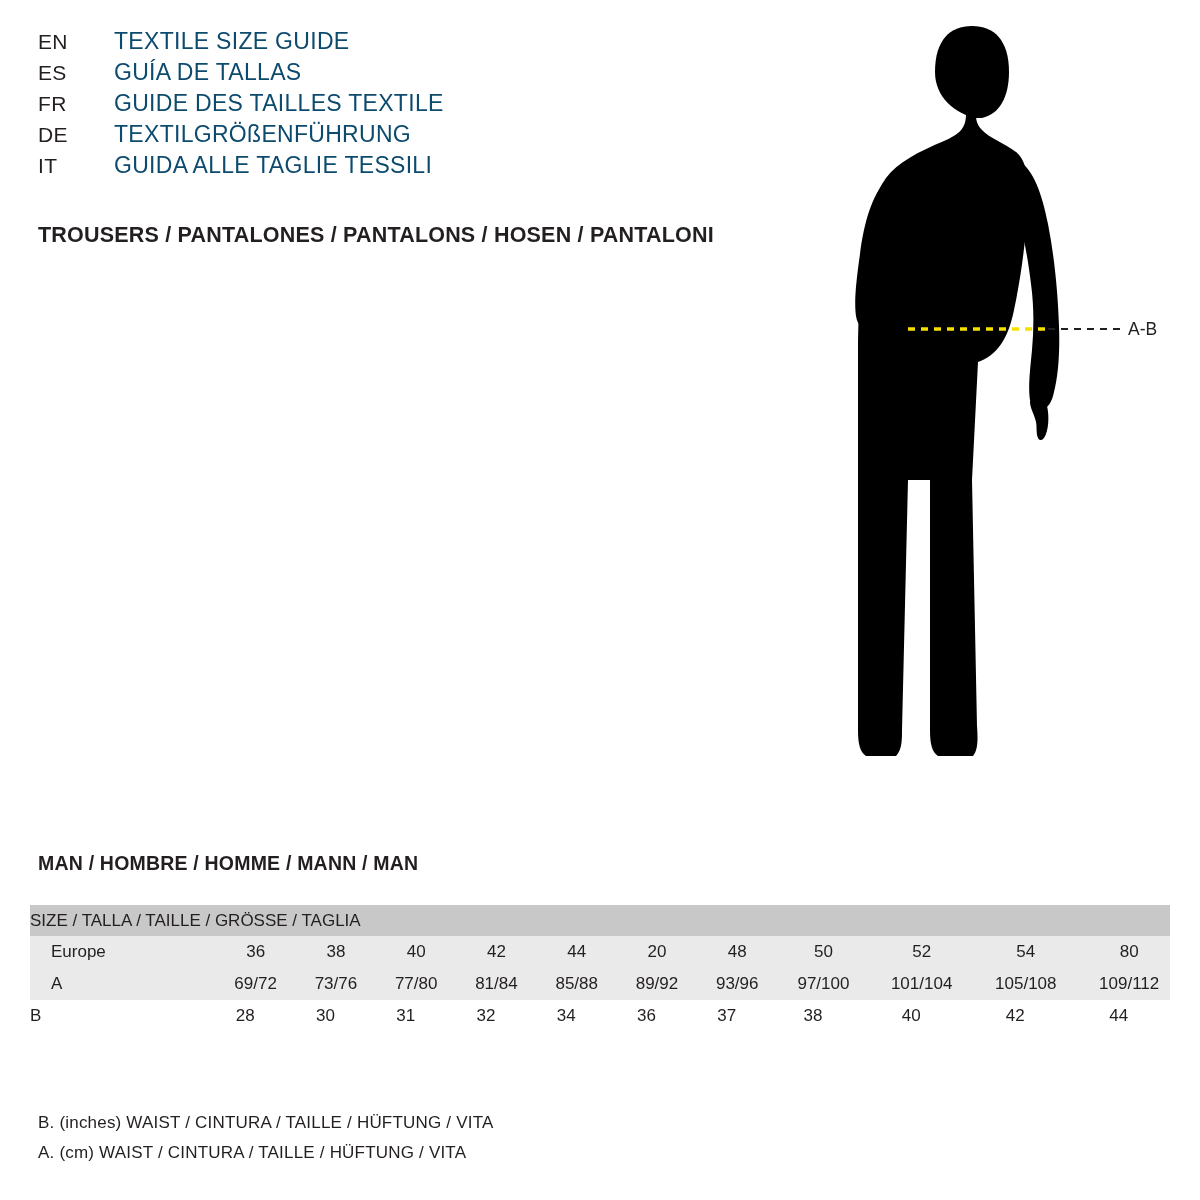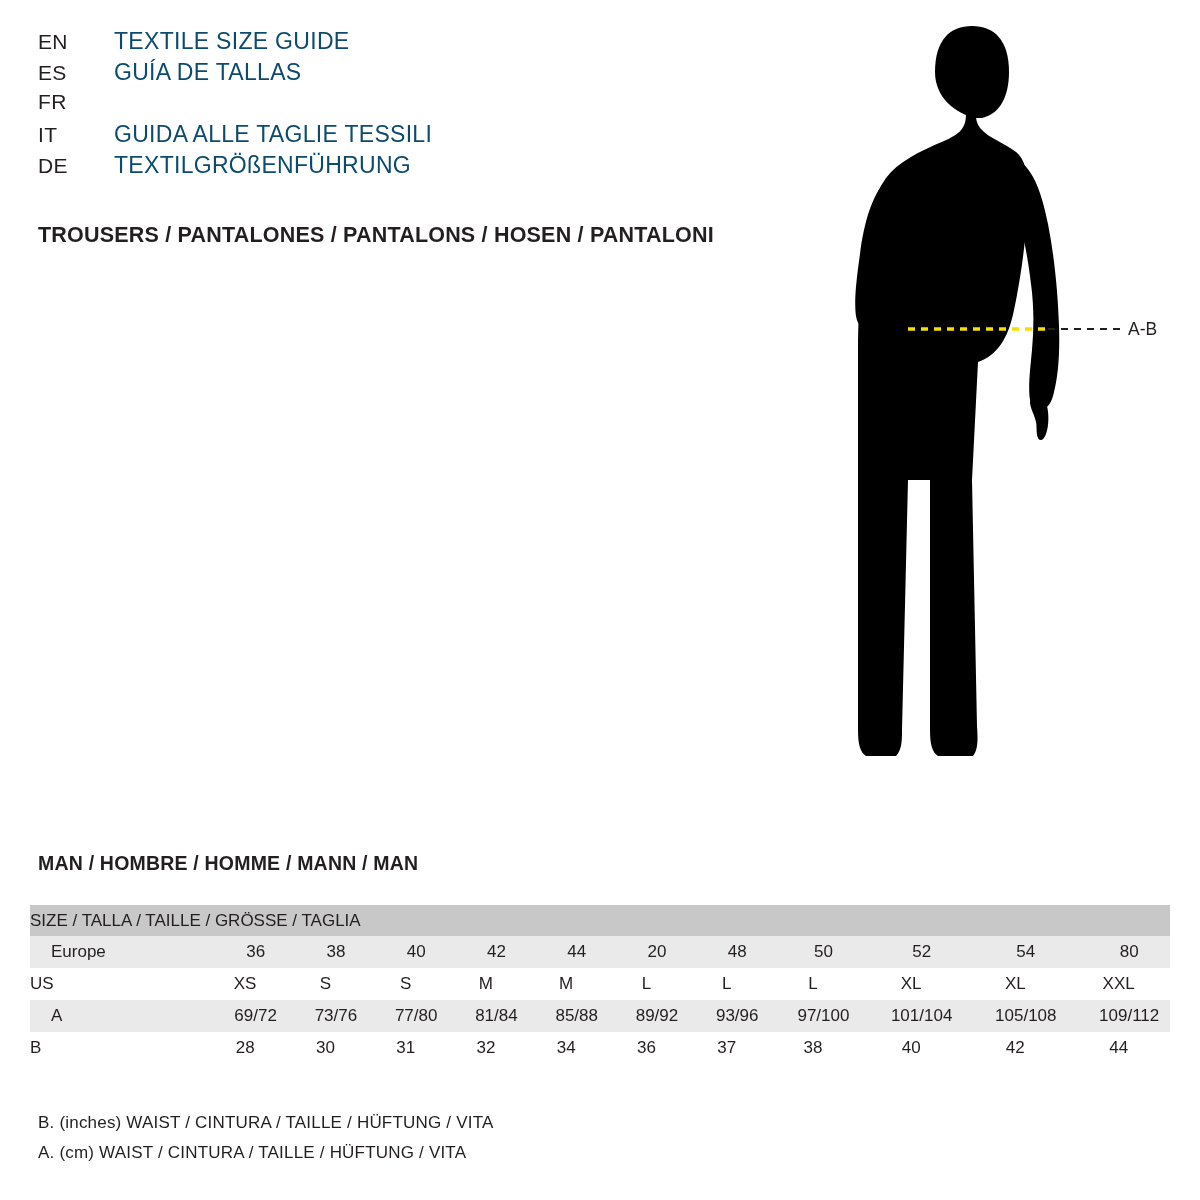--- a/index.html
+++ b/index.html
@@ -127,28 +127,29 @@
     <div class="lang-row">
       <span class="lang-code">EN</span>
       <span class="lang-text">TEXTILE SIZE GUIDE</span>
     </div>
     <div class="lang-row">
       <span class="lang-code">ES</span>
       <span class="lang-text">GUÍA DE TALLAS</span>
     </div>
     <div class="lang-row">
       <span class="lang-code">FR</span>
+      <span class="lang-text">GUIDE DES TAILLES TEXTILE</span>
+    </div>
+    <div class="lang-row">
+      <span class="lang-code">DE</span>
+      <span class="lang-text">TEXTILGRÖßENFÜHRUNG</span>
     </div>
     <div class="lang-row">
       <span class="lang-code">IT</span>
       <span class="lang-text">GUIDA ALLE TAGLIE TESSILI</span>
-    </div>
-    <div class="lang-row">
-      <span class="lang-code">DE</span>
-      <span class="lang-text">TEXTILGRÖßENFÜHRUNG</span>
     </div>
   </div>
 
   <div class="garment-line">TROUSERS / PANTALONES / PANTALONS / HOSEN / PANTALONI</div>
 
   <div class="figure-wrap">
     <svg width="400" height="790" viewBox="0 0 400 790" xmlns="http://www.w3.org/2000/svg">
       <g>
 
         <path fill="#000000" d="M145 62 C145 30 160 16 182 16 C204 16 219 30 219 62 C219 86 210 104 192 108 L186 108 C166 104 145 88 145 62 Z"></path>
@@ -224,34 +225,20 @@
         <td class="cell">40</td>
         <td class="cell">42</td>
         <td class="cell">44</td>
         <td class="cell">20</td>
         <td class="cell">48</td>
         <td class="cell">50</td>
         <td class="cell">52</td>
         <td class="cell">54</td>
         <td class="cell">80</td>
       </tr>
-      <tr class="plain">
-        <td class="row-label">US</td>
-        <td class="cell">XS</td>
-        <td class="cell">S</td>
-        <td class="cell">S</td>
-        <td class="cell">M</td>
-        <td class="cell">M</td>
-        <td class="cell">L</td>
-        <td class="cell">L</td>
-        <td class="cell">L</td>
-        <td class="cell">XL</td>
-        <td class="cell">XL</td>
-        <td class="cell">XXL</td>
-      </tr>
       <tr class="shade">
         <td class="row-label">A</td>
         <td class="cell">69/72</td>
         <td class="cell">73/76</td>
         <td class="cell">77/80</td>
         <td class="cell">81/84</td>
         <td class="cell">85/88</td>
         <td class="cell">89/92</td>
         <td class="cell">93/96</td>
         <td class="cell">97/100</td>

